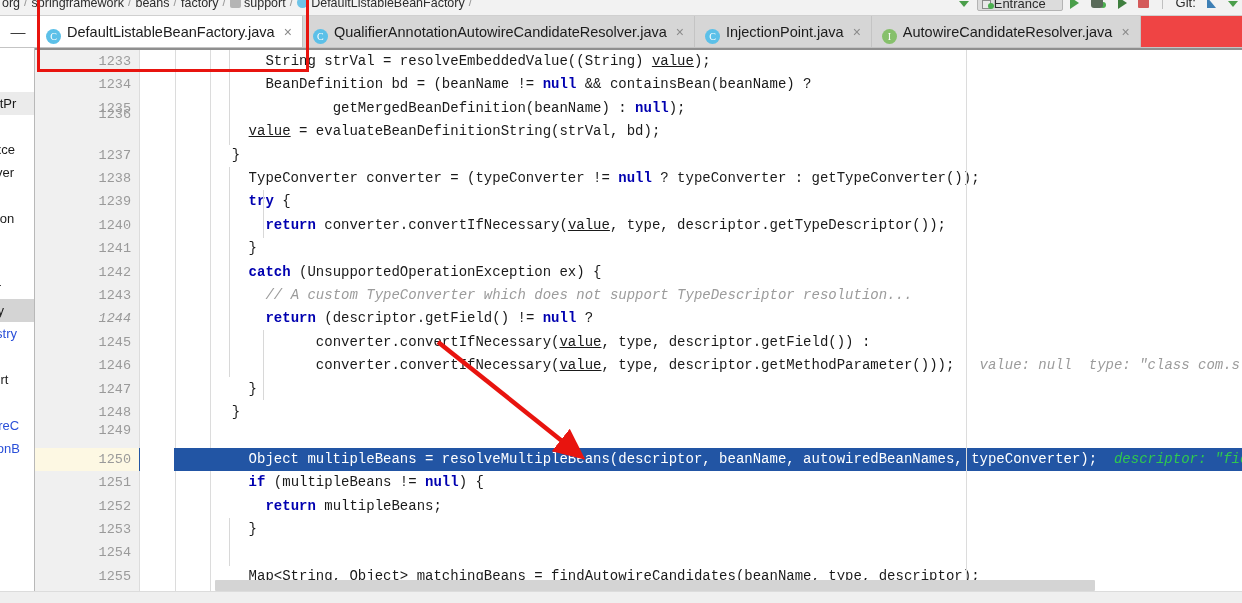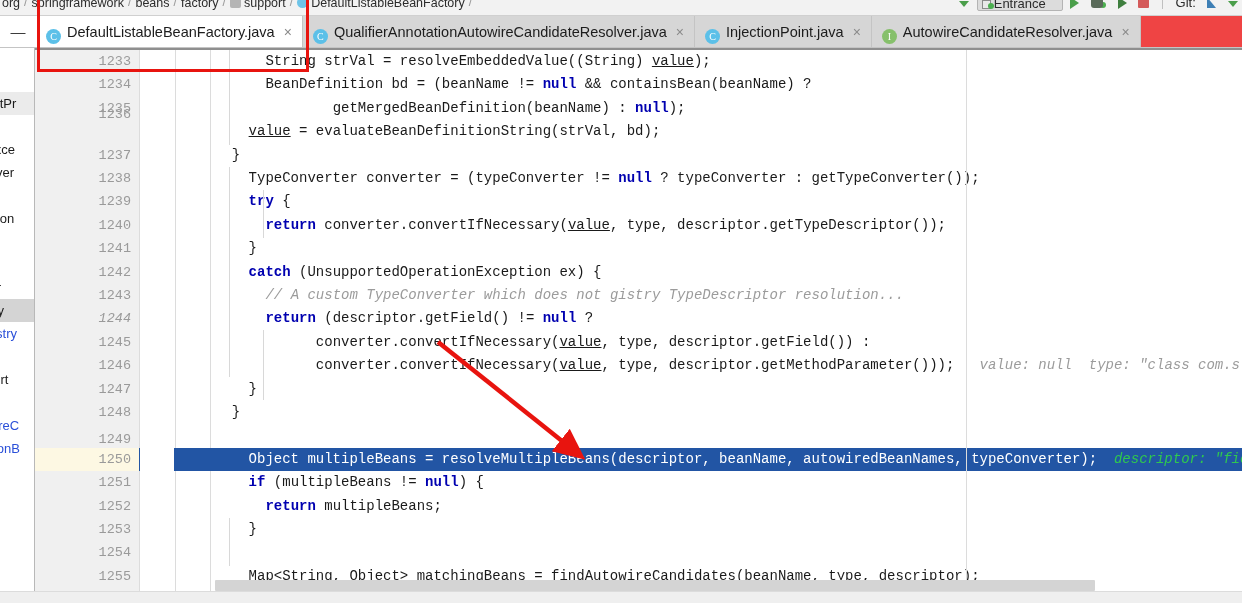--- a/index.html
+++ b/index.html
@@ -192,21 +192,21 @@
         <div class="lnum" style="top: 140.4px; text-align: right;">1239</div>
         <div class="lnum" style="top: 163.8px;">1240</div>
         <div class="lnum" style="top: 187.2px;">1241</div>
         <div class="lnum" style="top: 210.6px;">1242</div>
         <div class="lnum" style="top: 234px;">1243</div>
         <div class="lnum" style="top: 257.4px; font-style: italic;">1244</div>
         <div class="lnum" style="top: 280.8px;">1245</div>
         <div class="lnum" style="top: 304.2px;">1246</div>
         <div class="lnum" style="top: 327.6px;">1247</div>
         <div class="lnum" style="top: 351px;">1248</div>
-        <div class="lnum" style="top: 378px;">1249</div>
+        <div class="lnum" style="top: 369px;">1249</div>
         <div class="lnum-hl" style="top: 397.8px;"></div>
         <div class="lnum" style="top: 397.8px;">1250</div>
         <div class="lnum" style="top: 421.2px;">1251</div>
         <div class="lnum" style="top: 444.6px;">1252</div>
         <div class="lnum" style="top: 468px;">1253</div>
         <div class="lnum" style="top: 491.4px;">1254</div>
         <div class="lnum" style="top: 514.8px;">1255</div>
       </div>
     <div class="gutter-fold" id="gutterfold">
         <div class="g-line-a" style="left: 0px;"></div>
@@ -219,21 +219,21 @@
         <div class="codeline" style="top: 0px;"><span>      </span><span>String strVal = resolveEmbeddedValue((String) </span><span class="fld">value</span><span>);</span></div>
         <div class="codeline" style="top: 23.4px;"><span>      </span><span>BeanDefinition bd = (beanName != </span><span class="kw">null</span><span> &amp;&amp; containsBean(beanName) ?</span></div>
         <div class="codeline" style="top: 46.8px;"><span>              </span><span>getMergedBeanDefinition(beanName) : </span><span class="kw">null</span><span>);</span></div>
         <div class="codeline" style="top: 70.2px;"><span>    </span><span class="fld">value</span><span> = evaluateBeanDefinitionString(strVal, bd);</span></div>
         <div class="codeline" style="top: 93.6px;"><span>  </span><span>}</span></div>
         <div class="codeline" style="top: 117px;"><span>    </span><span>TypeConverter converter = (typeConverter != </span><span class="kw">null</span><span> ? typeConverter : getTypeConverter());</span></div>
         <div class="codeline" style="top: 140.4px;"><span>    </span><span class="kw">try</span><span> {</span></div>
         <div class="codeline" style="top: 163.8px;"><span>      </span><span class="kw">return</span><span> converter.convertIfNecessary(</span><span class="fld">value</span><span>, type, descriptor.getTypeDescriptor());</span></div>
         <div class="codeline" style="top: 187.2px;"><span>    </span><span>}</span></div>
         <div class="codeline" style="top: 210.6px;"><span>    </span><span class="kw">catch</span><span> (UnsupportedOperationException ex) {</span></div>
-        <div class="codeline" style="top: 234px;"><span>      </span><span class="cmt">// A custom TypeConverter which does not gistry TypeDescriptor resolution...</span></div>
+        <div class="codeline" style="top: 234px;"><span>      </span><span class="cmt">// A custom TypeConverter which does not support TypeDescriptor resolution...</span></div>
         <div class="codeline" style="top: 257.4px;"><span>      </span><span class="kw">return</span><span> (descriptor.getField() != </span><span class="kw">null</span><span> ?</span></div>
         <div class="codeline" style="top: 280.8px;"><span>            </span><span>converter.convertIfNecessary(</span><span class="fld">value</span><span>, type, descriptor.getField()) :</span></div>
         <div class="codeline" style="top: 304.2px;"><span>            </span><span>converter.convertIfNecessary(</span><span class="fld">value</span><span>, type, descriptor.getMethodParameter()));</span><span class="hint">   value: null  type: "class com.s</span></div>
         <div class="codeline" style="top: 327.6px;"><span>    </span><span>}</span></div>
         <div class="codeline" style="top: 351px;"><span>  </span><span>}</span></div>
         <div class="codeline" style="top: 374.4px;"><span></span></div>
         <div class="codeline hl" style="top: 397.8px;"><span>    </span><span>Object multipleBeans = resolveMultipleBeans(descriptor, beanName, autowiredBeanNames, typeConverter);</span><span class="hint-green">  descriptor: "field 'b</span></div>
         <div class="codeline" style="top: 421.2px;"><span>    </span><span class="kw">if</span><span> (multipleBeans != </span><span class="kw">null</span><span>) {</span></div>
         <div class="codeline" style="top: 444.6px;"><span>      </span><span class="kw">return</span><span> multipleBeans;</span></div>
         <div class="codeline" style="top: 468px;"><span>    </span><span>}</span></div>

